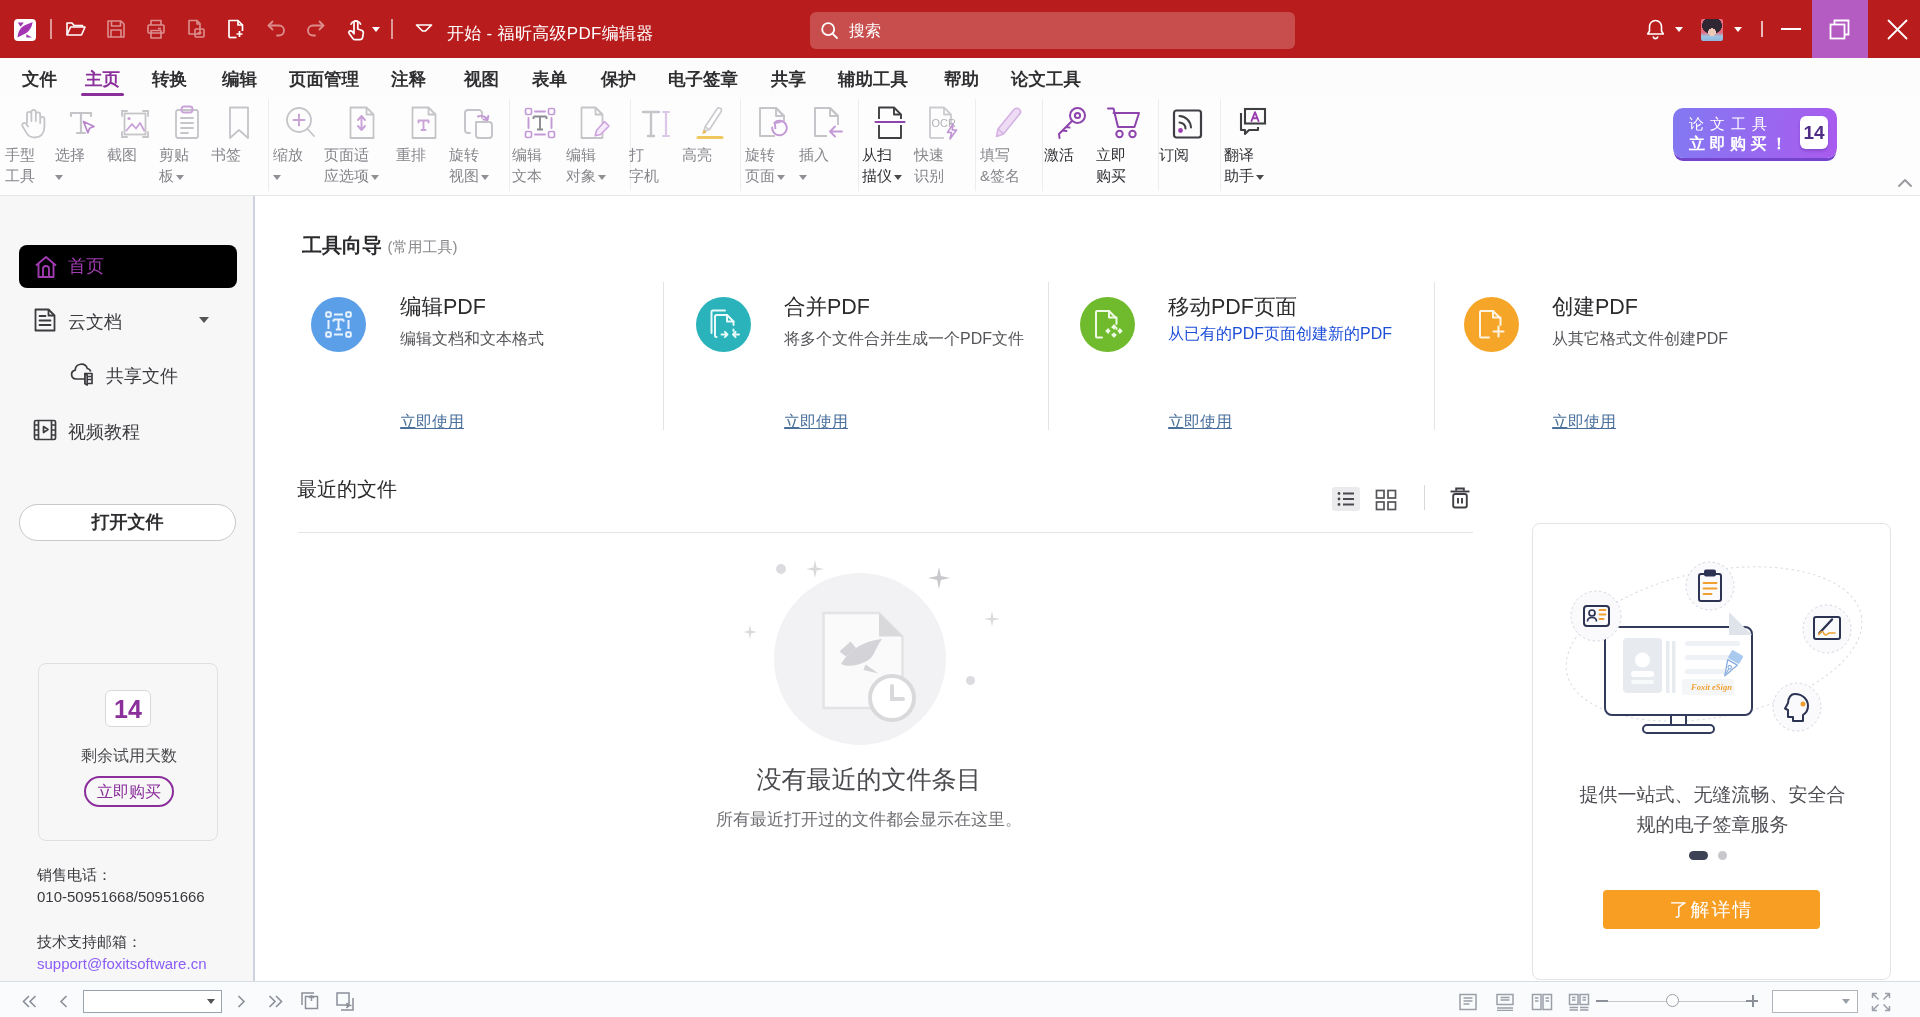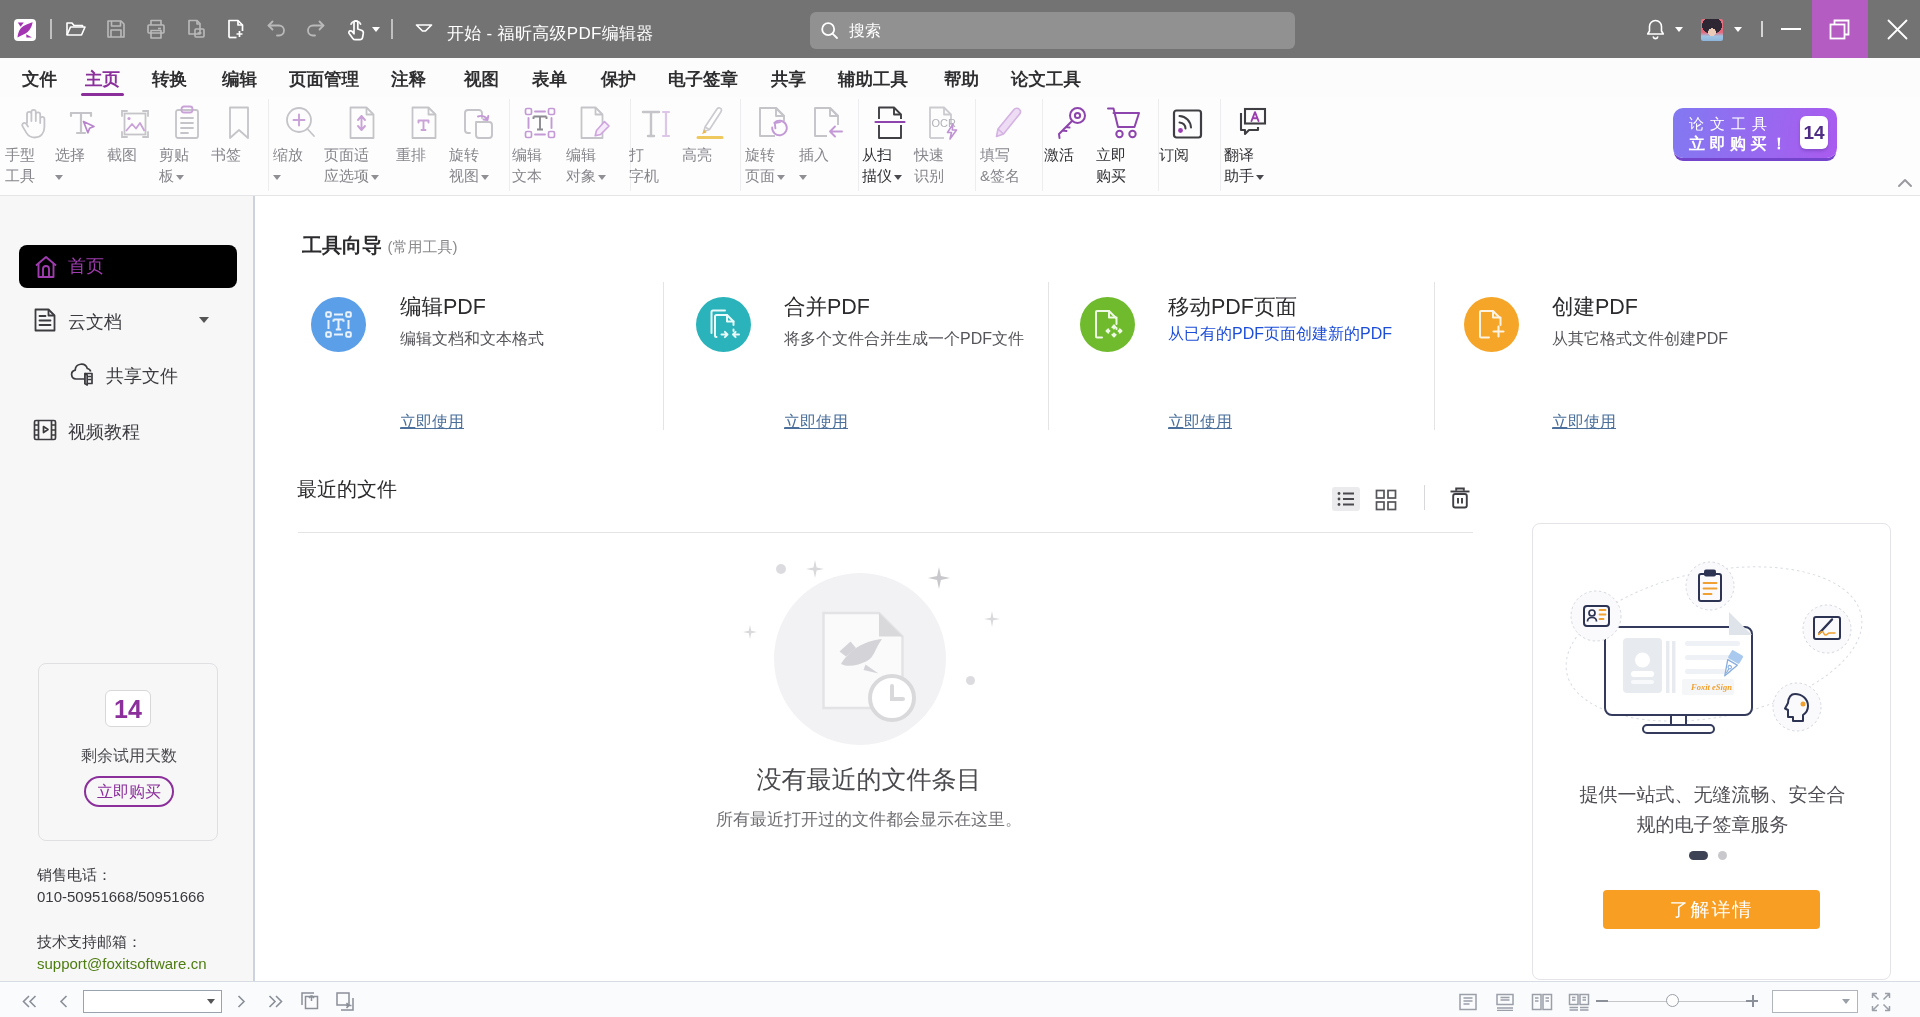--- a/index.html
+++ b/index.html
@@ -1,16 +1,16 @@
 <!DOCTYPE html>
 <html><head><meta charset="utf-8">
 <style>
 *{margin:0;padding:0;box-sizing:border-box}
 html,body{width:1920px;height:1017px;overflow:hidden;font-family:"Liberation Sans",sans-serif;background:#fff}
-.titlebar{position:absolute;left:0;top:0;width:1920px;height:58px;background:#737373;color:#fff}
+.titlebar{position:absolute;left:0;top:0;width:1920px;height:58px;background:#b91c1c;color:#fff}
 .tb-ico{position:absolute;top:0;height:58px;display:flex;align-items:center;justify-content:center}
 .menubar{position:absolute;left:0;top:58px;width:1920px;height:39px;background:#fcfcfd;font-size:17.5px;font-weight:600;color:#2f2f31}
 .menu-item{position:absolute;top:0;height:39px;line-height:43px;white-space:nowrap}
 .menu-item.active{color:#8b2f9b}
 .menu-item.active::after{content:"";position:absolute;left:-4px;right:-4px;bottom:1px;height:3px;border-radius:2px;background:#8b2f9b}
 .ribbon{position:absolute;left:0;top:97px;width:1920px;height:99px;background:#fdfdfe;border-bottom:1px solid #e5e5e7}
 .rb-item{position:absolute;top:0;height:98px;text-align:left}
 .rb-item .ric{height:44px;display:flex;align-items:flex-end;justify-content:center}
 .rb-item .rlb{font-size:15px;line-height:21px;color:#86868b;margin-top:3px}
 .rb-item.dark .rlb{color:#303034}
@@ -468,29 +468,30 @@
 <div class="abs" style="left:106px;top:168px;font-size:18px;font-weight:500;color:#3c3c40">共享文件</div>
 
 <svg class="abs" style="left:33px;top:223px" width="24" height="22" viewBox="0 0 24 22" fill="none" stroke="#3c3c40" stroke-width="1.7">
         <rect x="1.5" y="1.5" width="21" height="19" rx="1.5"></rect>
         <path d="M5.5 1.5 v19 M18.5 1.5 v19"></path>
         <path d="M1.5 6 h4 M1.5 11 h4 M1.5 16 h4 M18.5 6 h4 M18.5 11 h4 M18.5 16 h4"></path>
         <path d="M10.5 7.5 l4.5 3 -4.5 3 Z" stroke-linejoin="round"></path>
       </svg>
 <div class="abs" style="left:68px;top:224px;font-size:18px;font-weight:500;color:#3c3c40">视频教程</div>
 
+<div class="abs" style="left:19px;top:308px;width:217px;height:37px;background:#fff;border:1px solid #c8c8cc;border-radius:19px;text-align:center;line-height:35px;font-size:18px;font-weight:700;color:#2d2d30">打开文件</div>
 
 <div class="abs" style="left:38px;top:467px;width:180px;height:178px;border:1px solid #e0e0e3;border-radius:8px">
 <div class="abs" style="left:66px;top:26px;width:46px;height:37px;background:#fff;border:1px solid #d8d8db;border-radius:6px;text-align:center;line-height:37px;font-size:25px;font-weight:700;color:#8b2f9b">14</div>
 <div class="abs" style="left:0;top:82px;width:180px;text-align:center;font-size:16px;color:#4a4a4e">剩余试用天数</div>
 <div class="abs" style="left:45px;top:112px;width:90px;height:31px;border:2px solid #8b2f9b;border-radius:17px;text-align:center;line-height:28px;font-size:16px;font-weight:400;color:#8b2f9b">立即购买</div>
 </div>
 
 <div class="abs" style="left:37px;top:668px;font-size:15px;color:#3a3a3e;line-height:22px">销售电话：<br>010-50951668/50951666</div>
-<div class="abs" style="left:37px;top:735px;font-size:15px;color:#3a3a3e;line-height:22px">技术支持邮箱：<br><span style="color:#4d7c0f">support@foxitsoftware.cn</span></div>
+<div class="abs" style="left:37px;top:735px;font-size:15px;color:#3a3a3e;line-height:22px">技术支持邮箱：<br><span style="color:#8b5cf6">support@foxitsoftware.cn</span></div>
 </div>
   <div class="content" id="content">
 <div class="abs" style="left:47px;top:36px;font-size:20px;font-weight:700;color:#2b2b2e">工具向导 <span style="font-weight:400;font-size:15px;color:#8a8a8e">(常用工具)</span></div>
 
 <div class="abs" style="left:56px;top:101px;width:55px;height:55px;border-radius:50%;background:#5b9fe8">
 <svg class="abs" style="left:12px;top:12px" width="31" height="31" viewBox="0 0 31 31" fill="none" stroke="#eaf3fd" stroke-width="2">
           <rect x="3.2" y="3.2" width="4.6" height="4.6" rx="1"></rect>
           <rect x="23.2" y="3.2" width="4.6" height="4.6" rx="1"></rect>
           <rect x="3.2" y="23.2" width="4.6" height="4.6" rx="1"></rect>
           <rect x="23.2" y="23.2" width="4.6" height="4.6" rx="1"></rect>

